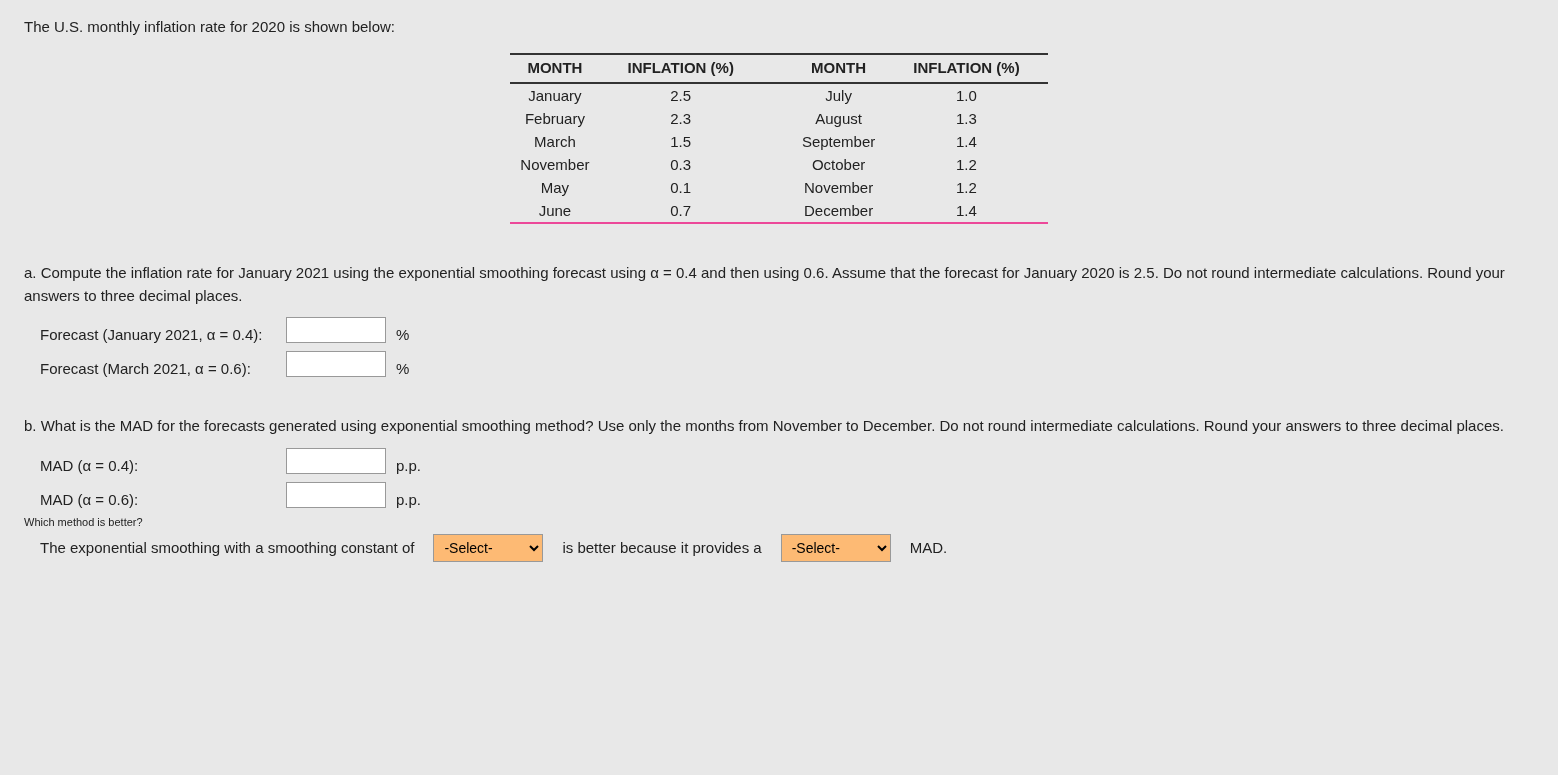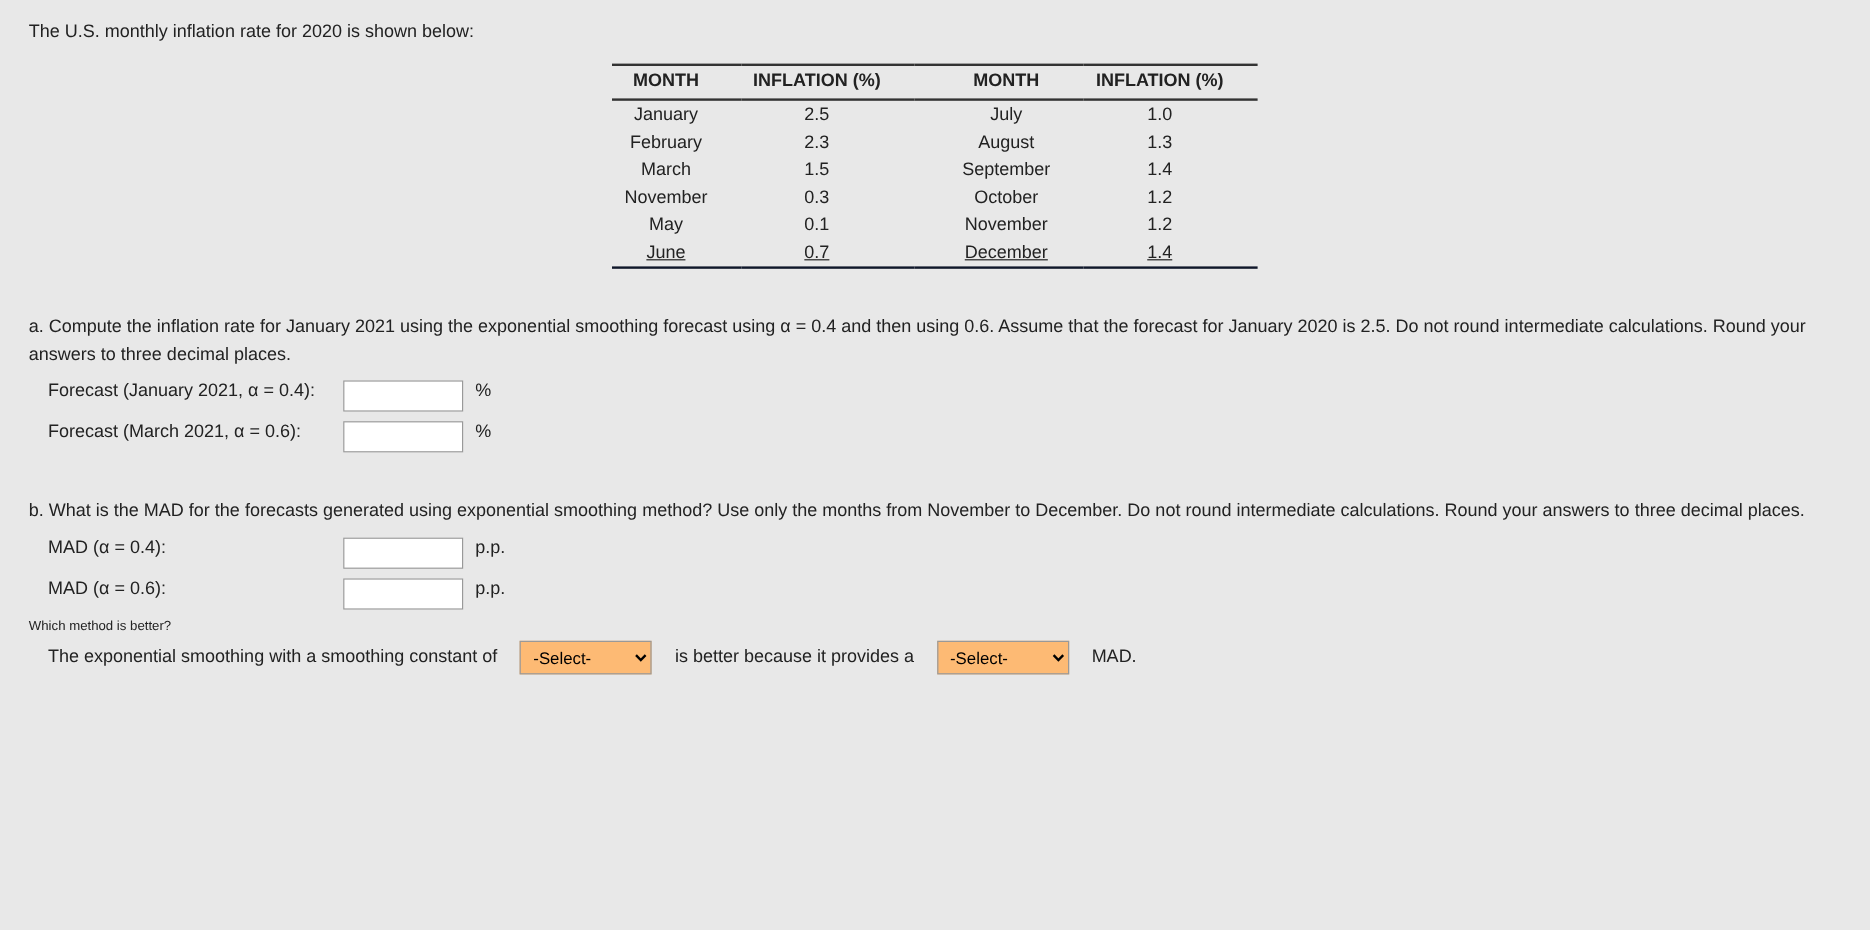--- a/index.html
+++ b/index.html
@@ -30,39 +30,38 @@
       text-align: center;
       padding: 4px 28px 6px 10px;
       border-top: 2px solid #333;
       border-bottom: 2px solid #333;
     }
     .inflation-table tbody td {
       text-align: center;
       padding: 3px 28px 3px 10px;
     }
     .inflation-table tbody tr:last-child td {
-      border-bottom: 2px solid #0f172a;
-      text-decoration: underline;
+      border-bottom: 2px solid #ec4899;
     }
     .col-divider {
       border-left: none;
       padding-left: 40px !important;
     }
     .section-a, .section-b {
       margin-bottom: 12px;
       margin-top: 38px;
     }
     .section-label {
       font-size: 15px;
       margin-bottom: 10px;
       line-height: 1.5;
     }
     .input-row {
       display: flex;
-      align-items: flex-start;
+      align-items: flex-end;
       gap: 6px;
       margin-bottom: 8px;
       margin-left: 16px;
     }
     .input-label {
       font-size: 15px;
       min-width: 240px;
     }
     .answer-input {
       border: 1px solid #999;

